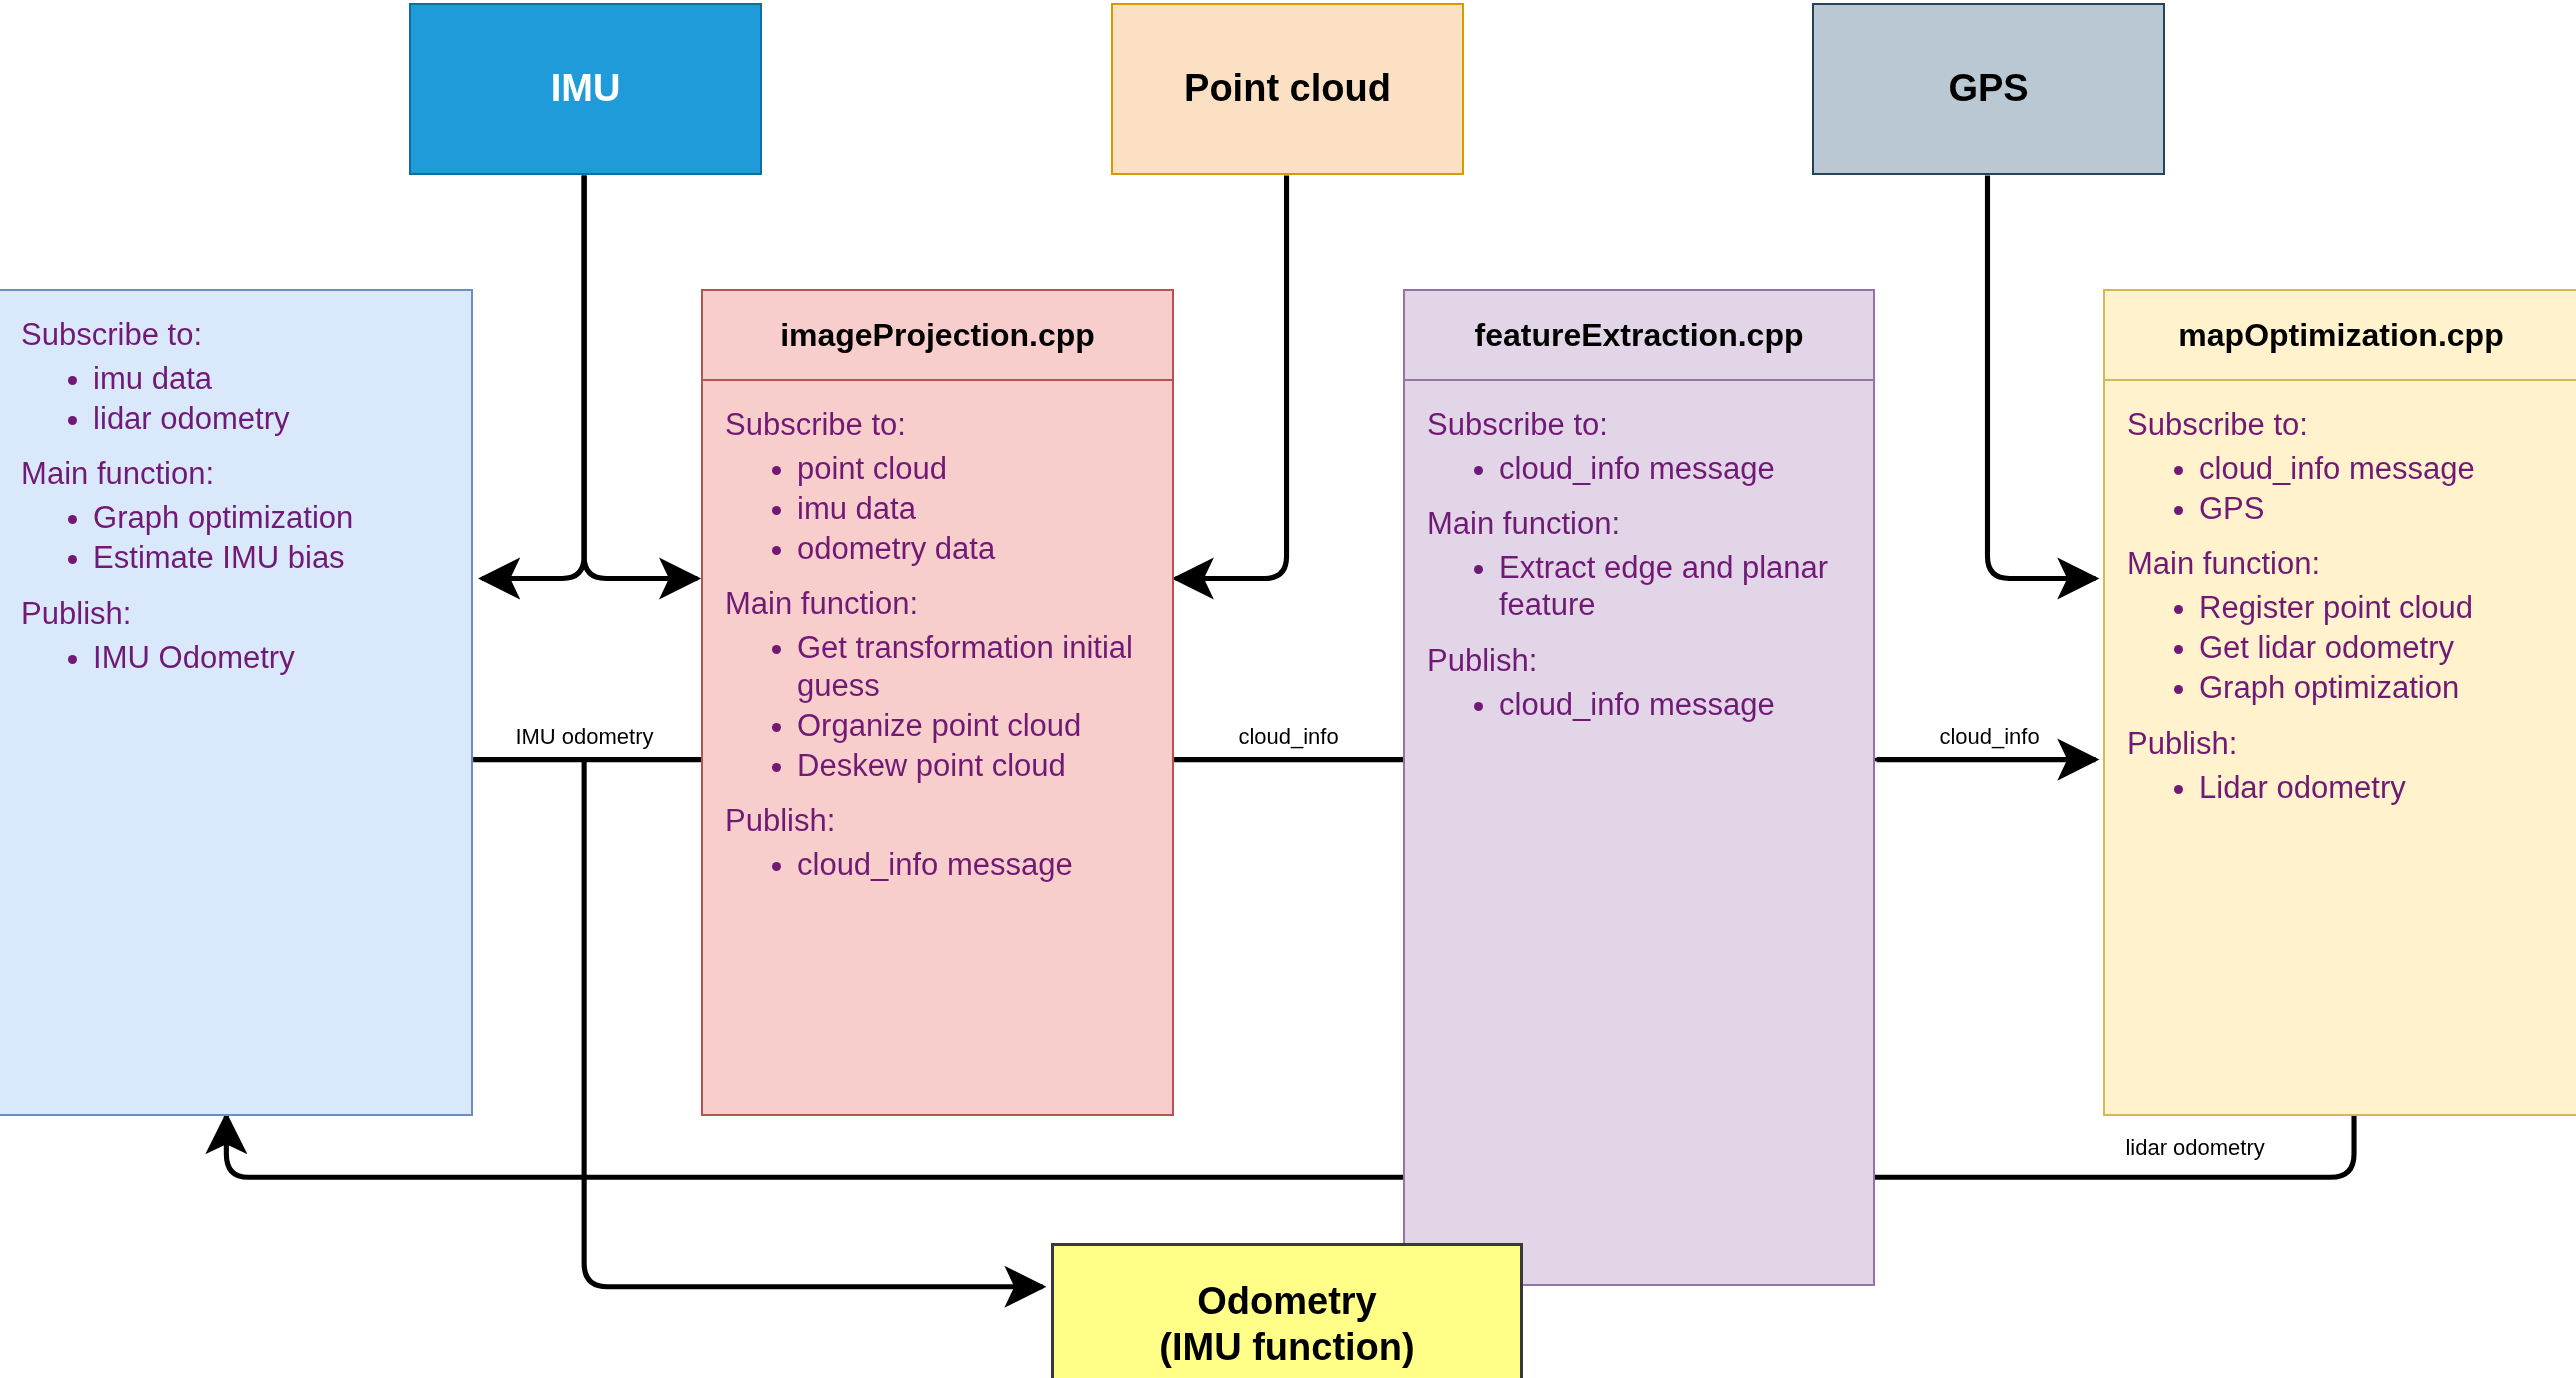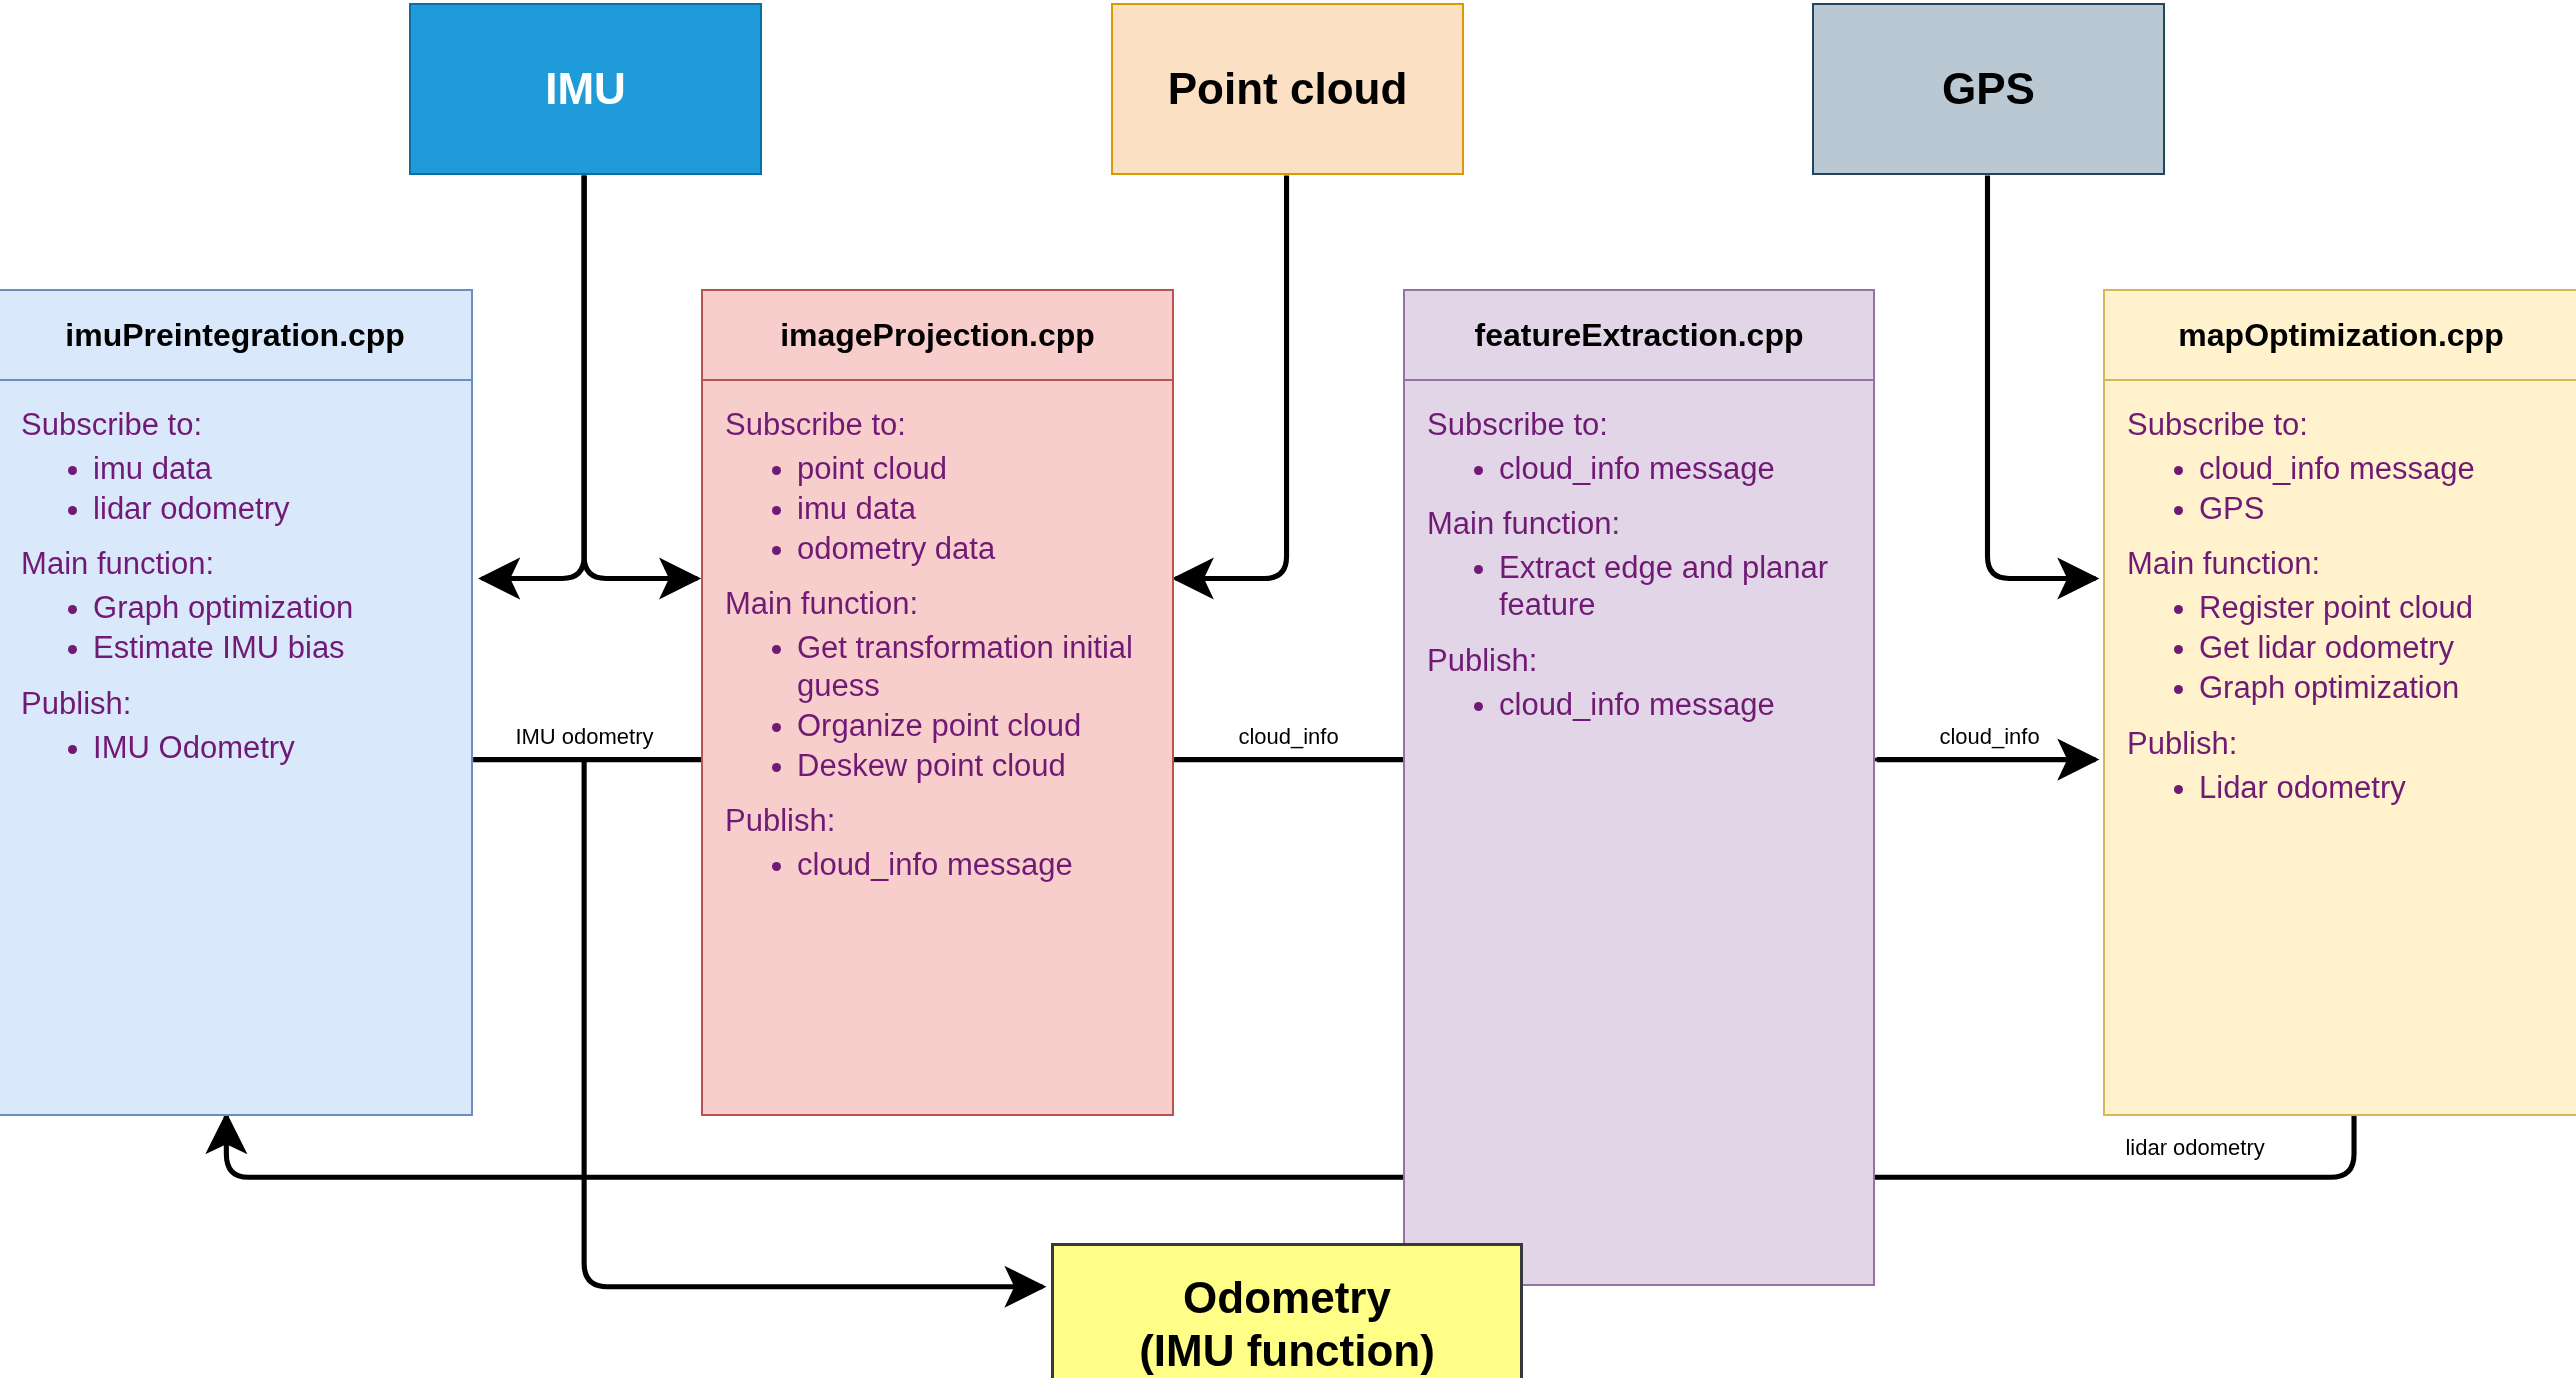--- a/index.html
+++ b/index.html
@@ -27,21 +27,21 @@
     position: absolute;
     box-sizing: border-box;
   }
 
   
   .src {
     display: flex;
     align-items: center;
     justify-content: center;
     font-weight: bold;
-    font-size: 44px;
+    font-size: 38px;
     line-height: 1.15;
   }
 
   
   .module {
     display: flex;
     flex-direction: column;
     border-width: 2.9px;
     border-style: solid;
   }
@@ -126,21 +126,20 @@
     <span>Point cloud</span>
   </div>
 
   <div class="node src" style="left:1812px; top:2.9px; width:353px; height:172px;
               background:#bac8d3; border:2.9px solid #23445d; color:#000000;">
     <span>GPS</span>
   </div>
 
   <div class="node module" style="left:-2.9px; top:289px; width:476px; height:827px;
               background:#dae8fc; border-color:#6c8ebf;">
-    <div class="module-title" style="border-bottom-color:#6c8ebf;">imuPreintegration.cpp</div>
     <div class="module-body">
       <div class="sec-label">Subscribe to:</div>
       <ul>
         <li>imu data</li>
         <li>lidar odometry</li>
       </ul>
       <div class="sec-label">Main function:</div>
       <ul>
         <li>Graph optimization</li>
         <li>Estimate IMU bias</li>

